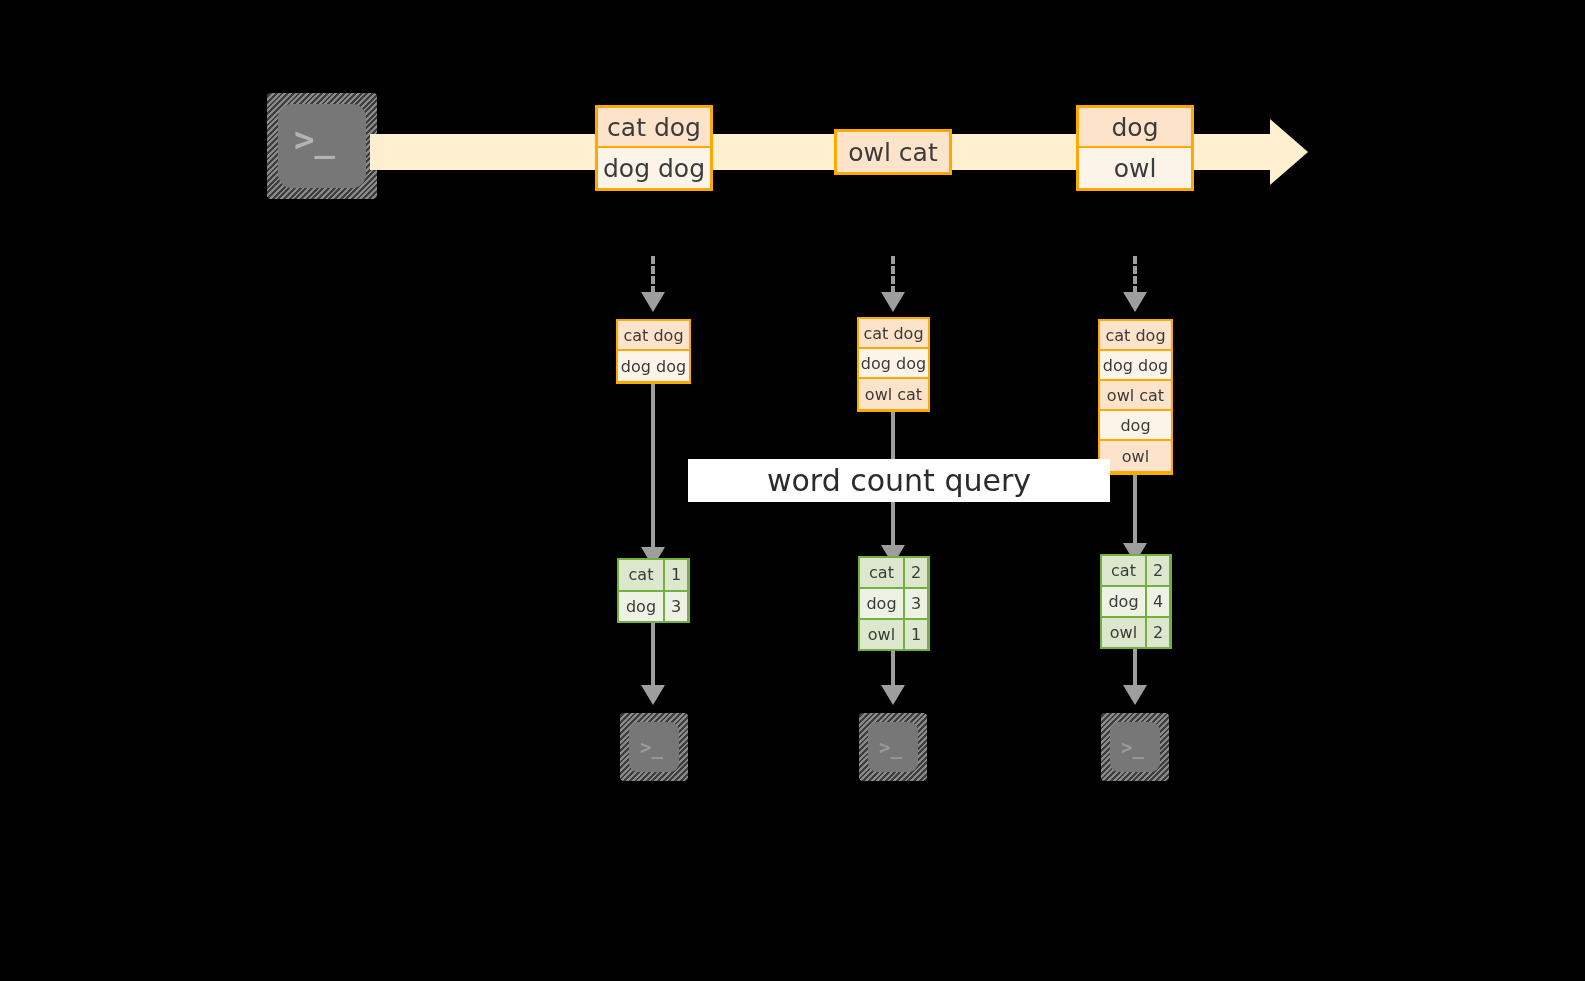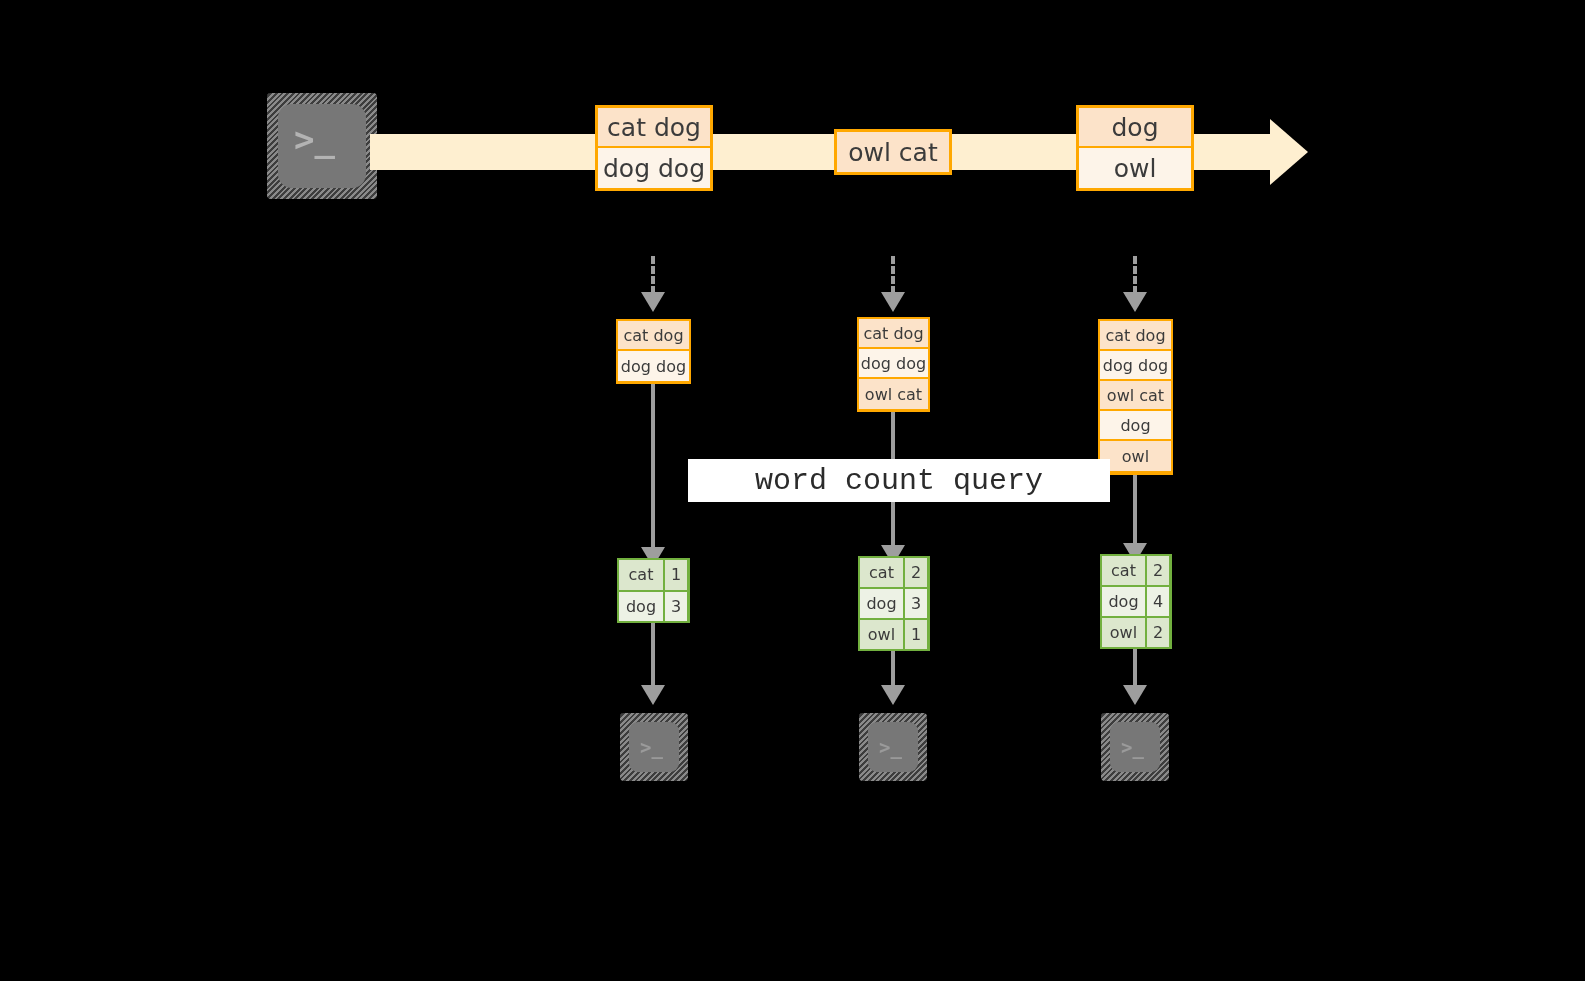--- a/index.html
+++ b/index.html
@@ -286,17 +286,17 @@
 
   <div class="conn-line" style="left:1133px; top:649px; height:40px;"></div>
   <div class="conn-head" style="left:1123px; top:685px;"></div>
 
   <div class="term term-small" style="left:1101px; top:713px; width:68px; height:68px;">
     <div class="term-inner">
       <span class="term-glyph">&gt;_</span>
     </div>
   </div>
 
-  <div class="query-label" style="left:688px; top:459px; width:422px; height:43px;font-family:Liberation Mono, monospace;">
+  <div class="query-label" style="left:688px; top:459px; width:422px; height:43px;">
     <span>word count query</span>
   </div>
 
 </div>
 
 </body></html>

